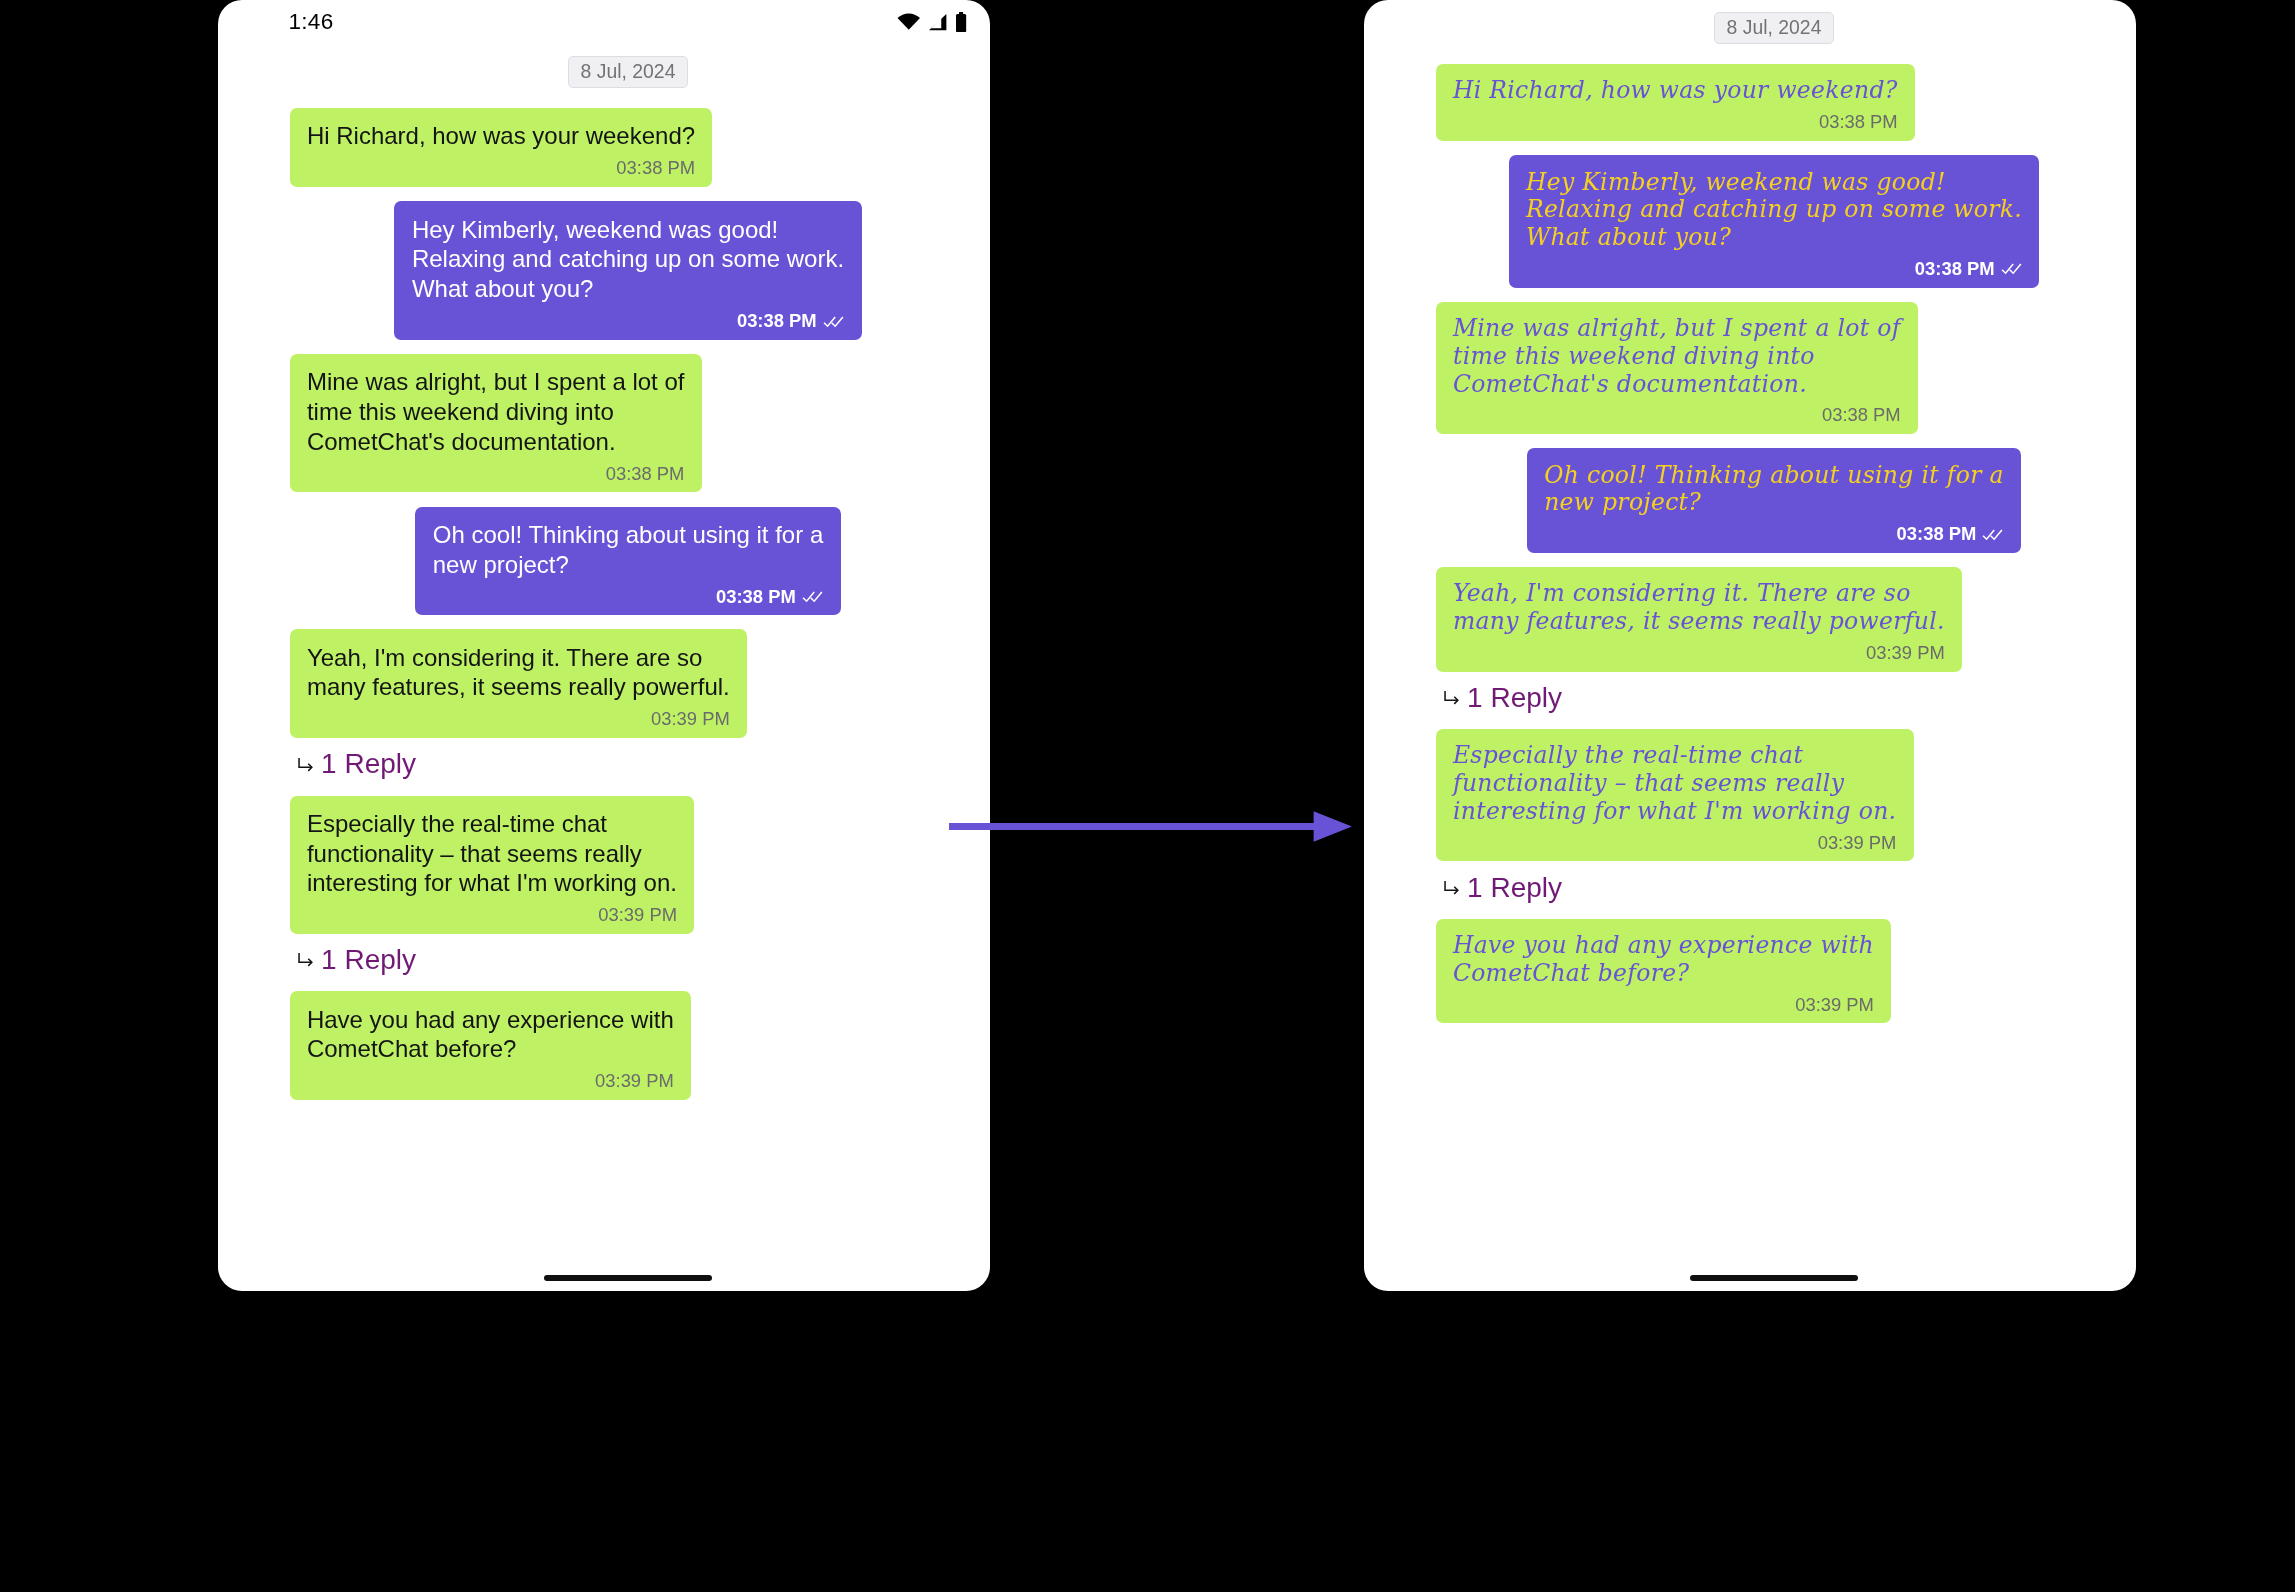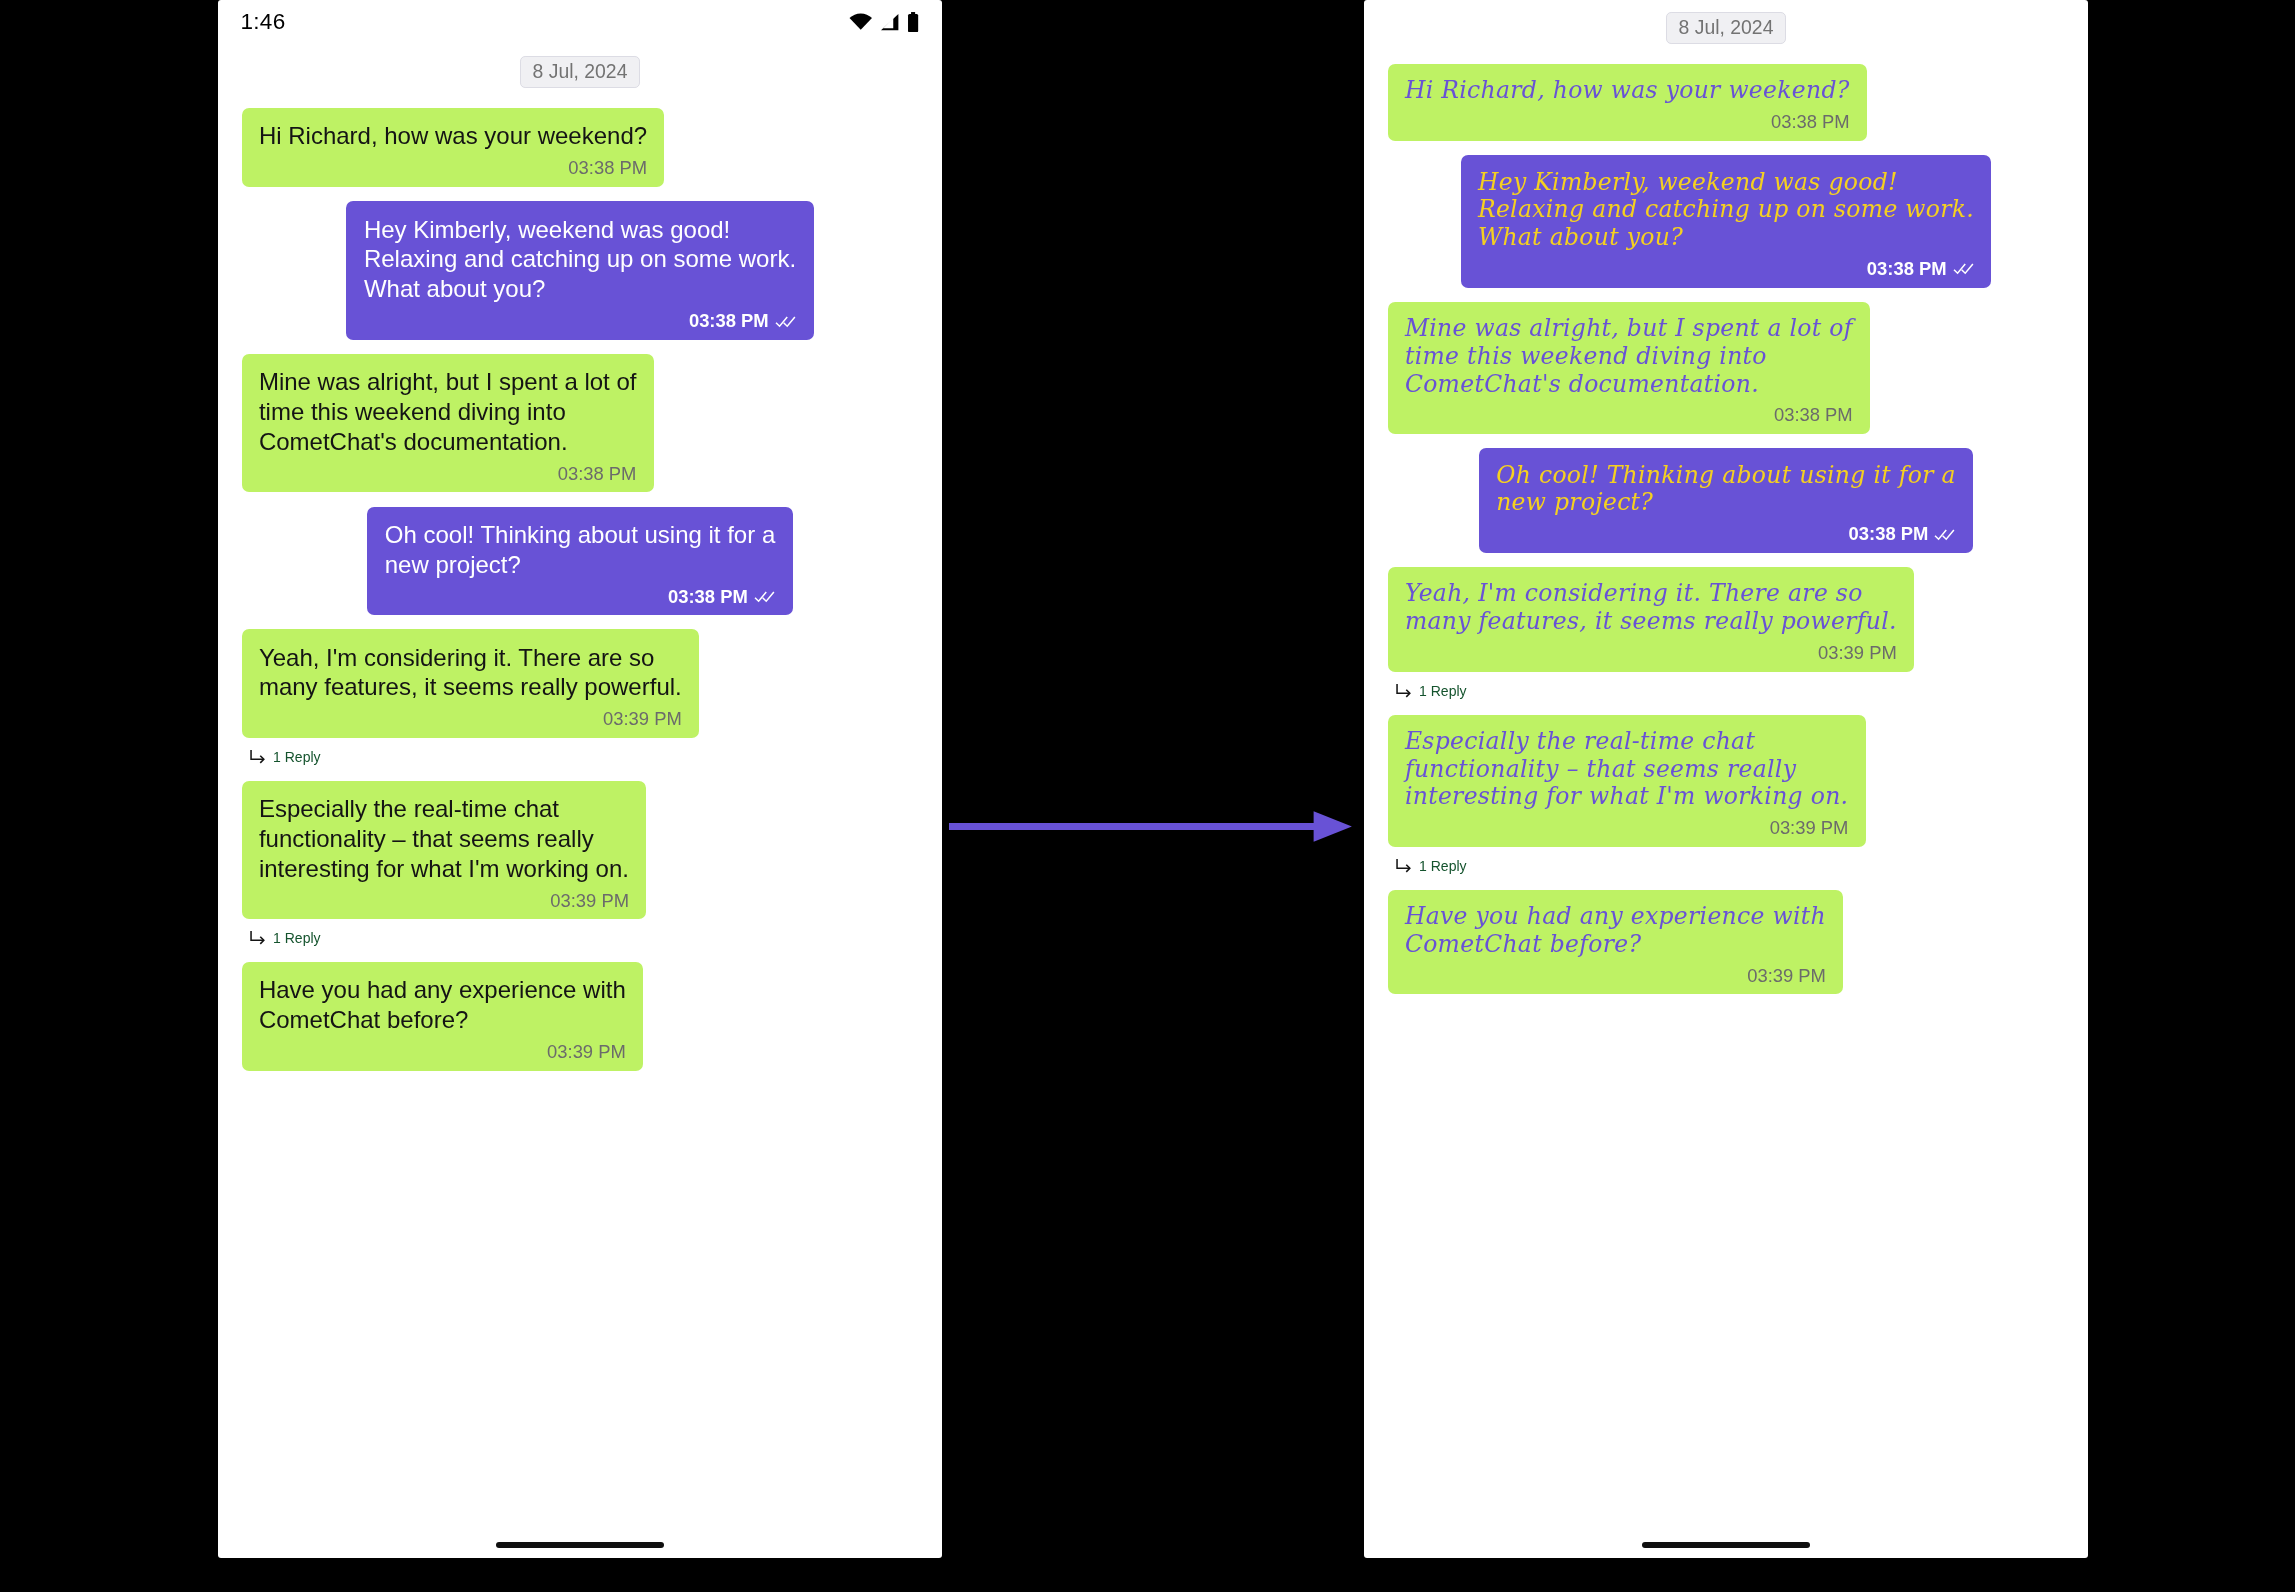--- a/index.html
+++ b/index.html
@@ -22,26 +22,27 @@
     align-items: center;
     justify-content: center;
     gap: 0;
   }
 
   
   .phone {
     position: absolute;
     top: 0;
     width: 724px;
-    height: 1558px;
+    height: 1291px;
     background: #ffffff;
-    border-radius: 3px;
+    border-radius: 24px;
     overflow: hidden;
     display: flex;
     flex-direction: column;
+    padding-left: 48px;
   }
   .phone-left  { left: 218px; }
   .phone-right { left: 1364px; }
 
   
   .statusbar {
     height: 44px;
     flex: 0 0 44px;
     display: flex;
     align-items: center;
@@ -123,21 +124,21 @@
   .bubble.out .time { color: #ffffff; font-weight: bold; }
   .ticks { width: 21.4px; height: 13.3px; display: block; }
 
   .reply-row {
     display: flex;
     align-items: center;
     gap: 7.1px;
     margin: -4.1px 0 15.3px 7.1px;
   }
   .reply-arrow { width: 17.4px; height: 17.4px; display: block; }
-  .reply-label { font-size: 14px; color: #14532d; }
+  .reply-label { font-size: 28px; color: #701a75; }
 
   
   .hand .bubble .text {
     font-family: "DejaVu Serif", serif;
     font-style: italic;
     font-size: 23.5px;
     line-height: 1.18;
     letter-spacing: 0.3px;
   }
   .hand .bubble.in .text  { color: #6852d6; }

